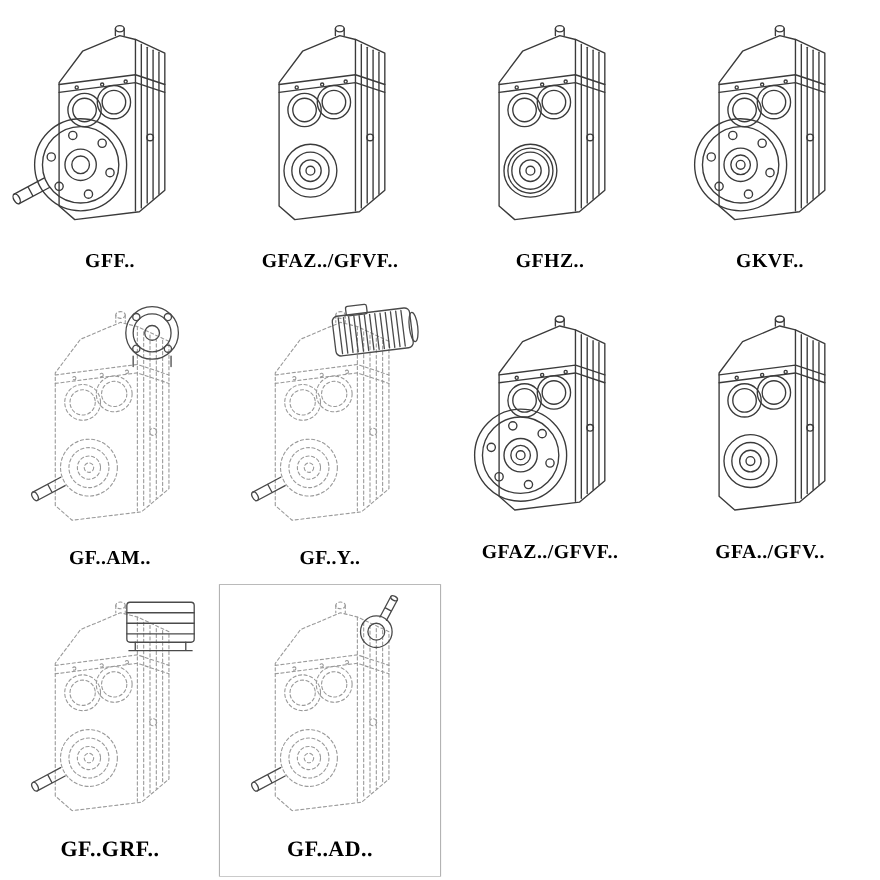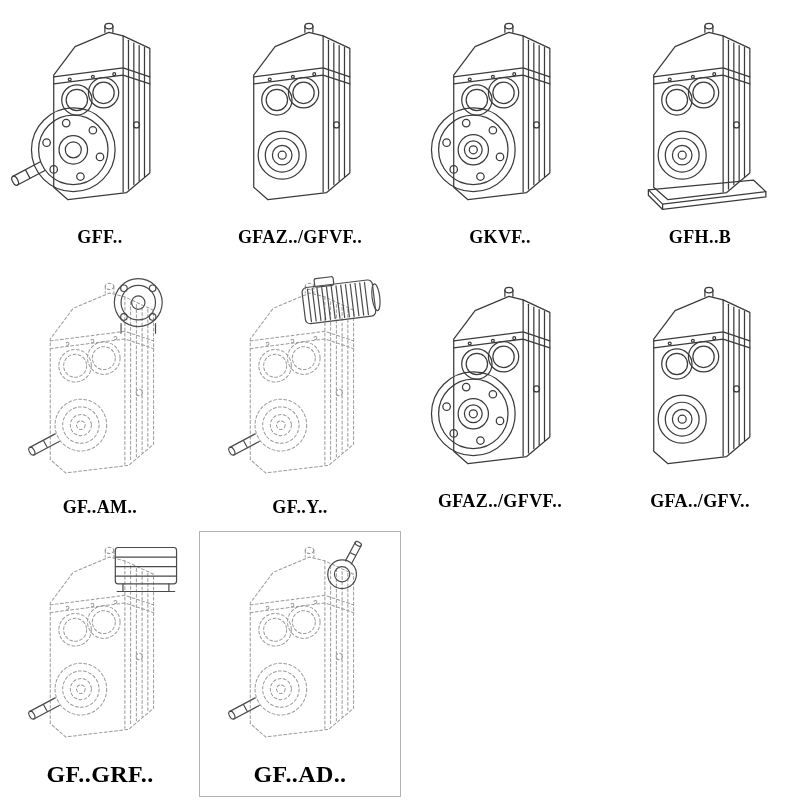--- a/index.html
+++ b/index.html
@@ -66,21 +66,21 @@
     stroke-dasharray: none;
   }
   .caption {
     font-weight: bold;
     font-size: 18px;
     letter-spacing: 0.4px;
     color: #000000;
     margin-top: 3px;
     white-space: nowrap;
   }
-  .caption.lg { font-size: 24px; }
+  .caption.lg { font-size: 20px; }
   #symbol-defs {
     position: absolute;
     width: 0;
     height: 0;
   }
 </style>
 </head>
 <body>
 
 <svg id="symbol-defs" aria-hidden="true">
@@ -222,39 +222,40 @@
 
     <figure class="cell">
       <div class="art">
         <svg viewBox="-14 -4 200 232" aria-label="gearbox-hollow-shaft-icon">
           <use href="#v-bore"></use>
         </svg>
       </div>
       <figcaption class="caption">GFAZ../GFVF..</figcaption>
     </figure>
 
+    <figure class="cell">
+      <div class="art">
+        <svg viewBox="-14 -4 200 232" aria-label="gearbox-hollow-shaft-shrink-disc-icon">
+          <use href="#v-bore"></use>
+          <circle cx="66" cy="156" r="23" stroke="#3b3b3b"></circle>
+        </svg>
+      </div>
+      <figcaption class="caption">GFHZ..</figcaption>
+    </figure>
 
     <figure class="cell">
       <div class="art">
         <svg viewBox="-14 -4 200 232" aria-label="gearbox-bolted-flange-hollow-shaft-icon">
           <use href="#v-flange-hollow"></use>
         </svg>
       </div>
       <figcaption class="caption">GKVF..</figcaption>
     </figure>
 
 
-    <figure class="cell">
-      <div class="art">
-        <svg viewBox="-14 -4 200 232" aria-label="gearbox-hollow-shaft-with-base-icon">
-          <use href="#v-bore-base"></use>
-        </svg>
-      </div>
-      <figcaption class="caption">GFH..B</figcaption>
-    </figure>
 
     <figure class="cell ghostcell">
       <div class="art">
         <svg viewBox="-14 -4 200 232" aria-label="gearbox-iec-adapter-flange-ghost-icon">
           <use class="ghost" href="#v-bore"></use>
           <use class="acc" href="#a-am-flange"></use>
           <use class="acc" href="#a-shaft"></use>
         </svg>
       </div>
       <figcaption class="caption">GF..AM..</figcaption>

